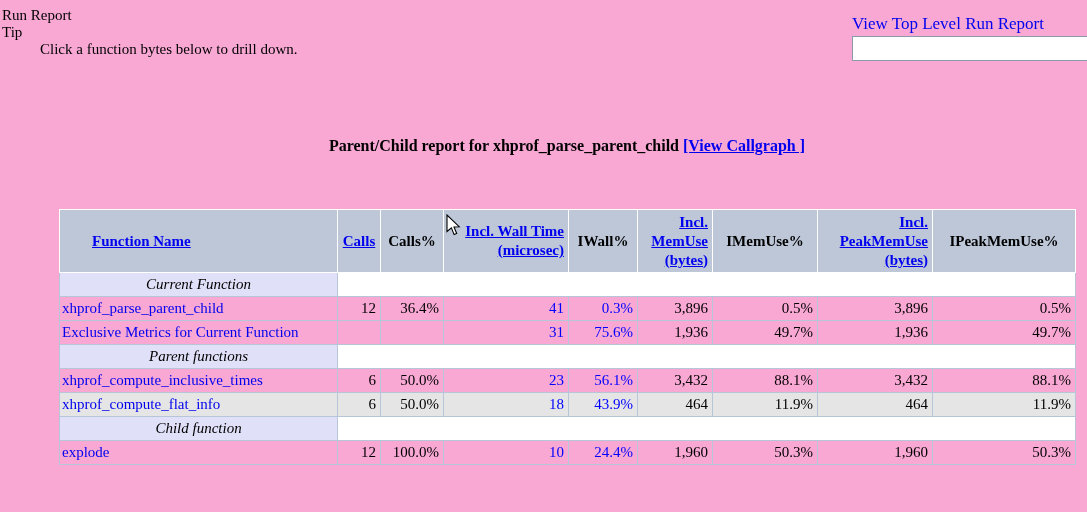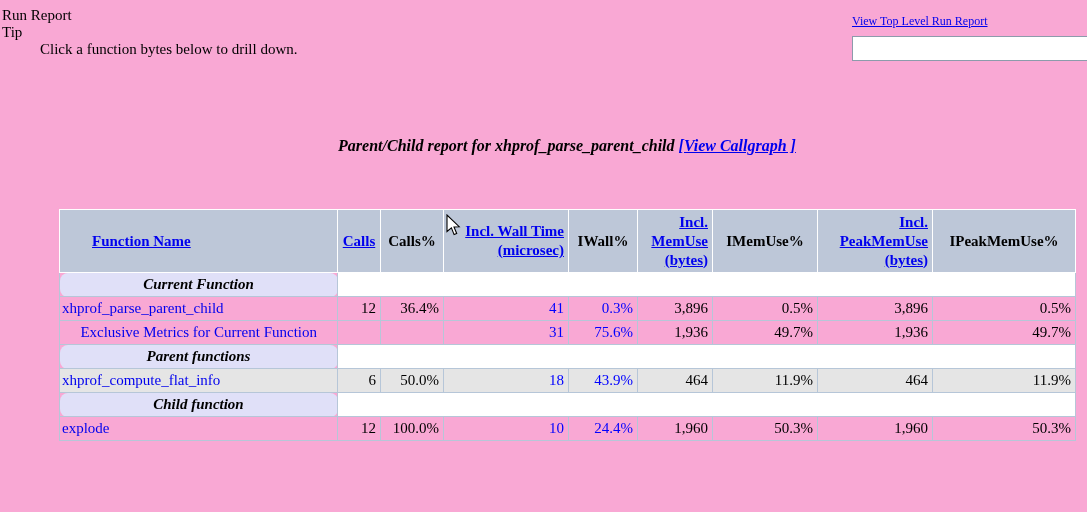--- a/index.html
+++ b/index.html
@@ -15,46 +15,46 @@
   body{font-family:"Liberation Serif","DejaVu Serif",serif;color:#000;}
   #page{position:relative;width:1087px;height:512px;overflow:hidden;background:#f9a8d4;}
 
   
   .topleft{padding:7px 0 0 2px;font-size:15px;line-height:17px;}
   .indent{margin-left:38px;}
   .runline{margin-bottom:9px;}
   .b{font-weight:bold;}
 
   
-  .toplink{position:absolute;left:852px;top:14px;font-size:12px;color:var(--link-blue);text-decoration:underline;cursor:pointer;}
+  .toplink{position:absolute;left:852px;top:14px;font-size:17px;color:var(--link-blue);cursor:pointer;}
   .topinput{position:absolute;left:852px;top:36px;width:231px;height:21px;border:1px solid var(--input-border);background:#fff;font-family:"Liberation Serif",serif;font-size:14px;padding:1px 3px;}
 
   
-  .report-wrap{margin:79px 0 0 59px;width:1016px;text-align:center;font-style:italic;}
+  .report-wrap{margin:79px 0 0 59px;width:1016px;text-align:center;}
   .report-title{font-size:16px;font-weight:bold;}
   .callgraph{color:var(--link-blue);text-decoration:underline;cursor:pointer;font-weight:bold;}
 
   
   .tbl-wrap{margin:54px 0 0 59px;}
   table{border-collapse:collapse;table-layout:fixed;width:1016px;font-size:15px;}
   th{background:var(--header-bg);border:1px solid #fff;font-weight:bold;vertical-align:middle;
      line-height:19px;padding:2px 4px;white-space:pre-line;height:58px;}
   th.left{text-align:left;padding-left:32px;}
   th.right{text-align:right;}
   th.center{}
   th a{color:var(--link-blue);text-decoration:underline;cursor:pointer;white-space:pre-line;}
   td{border:1px solid var(--grid);height:23px;padding:0 4px;overflow:hidden;}
   td.num{text-align:right;}
   td.bluev{color:var(--value-blue);}
   td.fn{text-align:left;padding-left:2px;}
   td.fn a{color:var(--link-blue);cursor:pointer;}
-  td.fn.rt{text-align:right;padding-right:20px;}
+  td.fn.rt{text-align:left;padding-right:20px;}
   .exclusive{color:var(--link-blue);}
   tr.shaded td{background:var(--shaded-bg);}
-  td.section-label{background:var(--section-bg);text-align:center;font-weight:bold;font-style:italic;border-radius:8px;}
+  td.section-label{background:var(--section-bg);text-align:center;font-weight:normal;font-style:italic;}
   td.section-rest{border-top:none;border-bottom:none;border-right:1px solid var(--grid);background:#fff;}
 
   
   .cursor{position:absolute;left:446px;top:214px;width:15px;height:23px;pointer-events:none;}
 </style>
 </head>
 <body>
 
 <div id="page">
 
@@ -127,20 +127,31 @@
             <td class="num bluev">75.6%</td>
             <td class="num">1,936</td>
             <td class="num">49.7%</td>
             <td class="num">1,936</td>
             <td class="num">49.7%</td>
           </tr>
           <tr>
             <td class="section-label">Parent functions</td>
             <td colspan="8" class="section-rest"></td>
           </tr>
+          <tr>
+            <td class="fn"><a>xhprof_compute_inclusive_times</a></td>
+            <td class="num">6</td>
+            <td class="num">50.0%</td>
+            <td class="num bluev">23</td>
+            <td class="num bluev">56.1%</td>
+            <td class="num">3,432</td>
+            <td class="num">88.1%</td>
+            <td class="num">3,432</td>
+            <td class="num">88.1%</td>
+          </tr>
           <tr class="shaded">
             <td class="fn"><a>xhprof_compute_flat_info</a></td>
             <td class="num">6</td>
             <td class="num">50.0%</td>
             <td class="num bluev">18</td>
             <td class="num bluev">43.9%</td>
             <td class="num">464</td>
             <td class="num">11.9%</td>
             <td class="num">464</td>
             <td class="num">11.9%</td>

